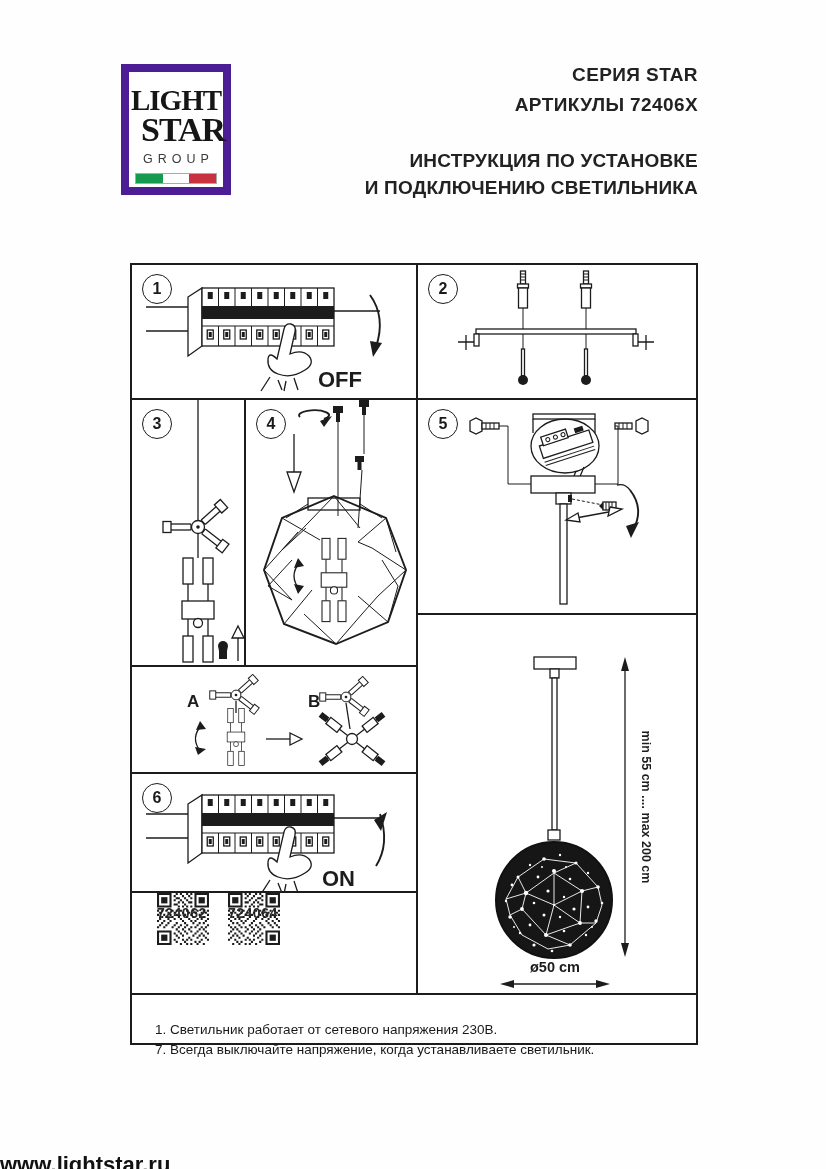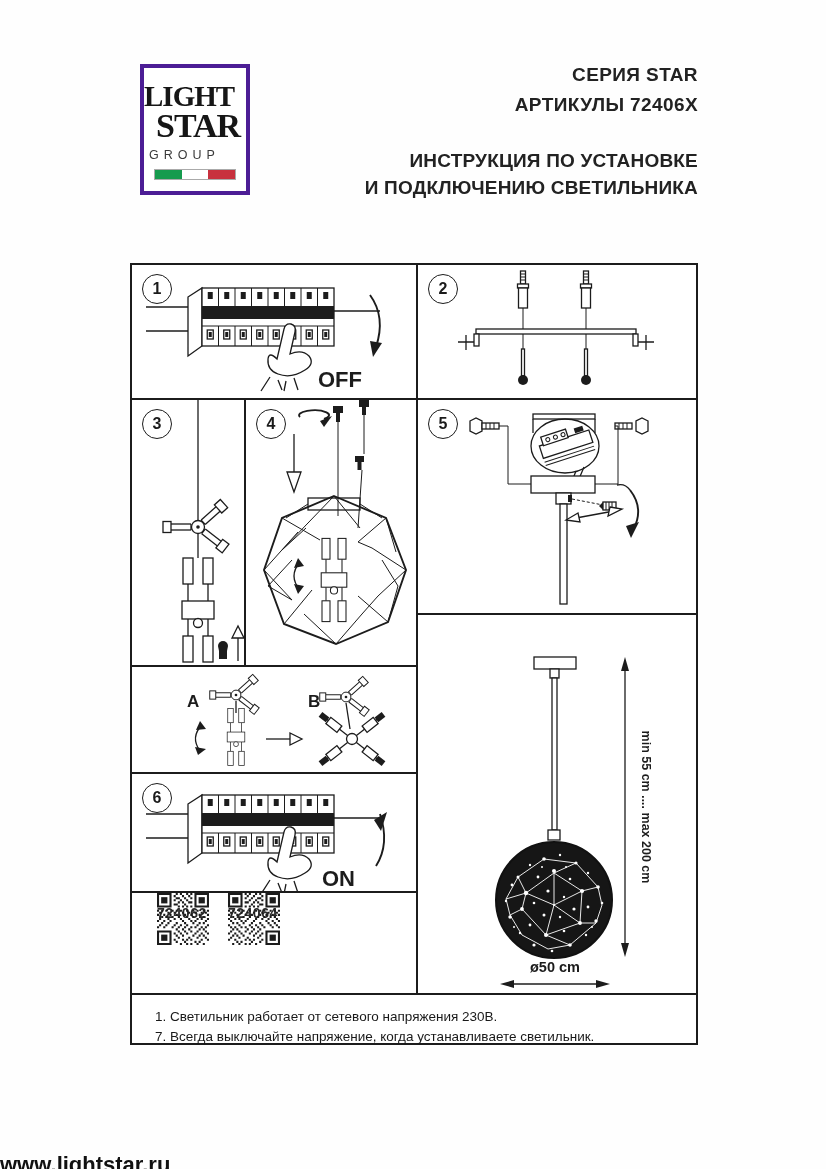--- a/index.html
+++ b/index.html
@@ -1,20 +1,20 @@
 <!DOCTYPE html>
 <html><head>
 <meta charset="utf-8">
 <style>
   html,body{margin:0;padding:0;background:#ffffff;}
   .page{position:relative;width:826px;height:1169px;background:#fefefe;overflow:hidden;
         font-family:"Liberation Sans",sans-serif;color:#1a1a1a;}
   
-  .logo-box{position:absolute;left:140px;top:64px;width:110px;height:131px;border:4px solid #4c1d95;
-            box-sizing:border-box;background:#fff;text-align:left;padding-top:15px;}
+  .logo-box{position:absolute;left:121px;top:64px;width:110px;height:131px;border:8px solid #4c1d95;
+            box-sizing:border-box;background:#fff;text-align:center;padding-top:15px;}
   .logo-light{font-family:"Liberation Serif",serif;font-weight:bold;font-size:29px;line-height:27px;color:#161616;letter-spacing:-1px;}
   .logo-star{font-family:"Liberation Serif",serif;font-weight:bold;font-size:34px;line-height:32px;color:#161616;letter-spacing:-1px;margin-left:12px;}
   .logo-group{font-size:12.5px;letter-spacing:5px;color:#3a3a3a;margin-top:6px;padding-left:5px;}
   .logo-flag{width:80px;height:9px;margin:8px auto 0;display:flex;outline:1px solid #aaa;}
   .logo-flag span{flex:1;}
   .header-text{position:absolute;right:128px;top:60px;text-align:right;font-weight:bold;color:#222;}
   .hline1{font-size:19px;line-height:30px;letter-spacing:.4px;}
   .instruction{margin-top:27px;font-size:19px;line-height:27px;letter-spacing:.2px;}
   
   .frame{position:absolute;left:130px;top:263px;width:568px;height:782px;border:2px solid #1c1c1c;box-sizing:border-box;background:#fff;}
@@ -28,21 +28,21 @@
   .s1{stroke:#1c1c1c;stroke-width:1;fill:none;}
   .s2{stroke:#1c1c1c;stroke-width:1.9;fill:none;}
   .sf{stroke:#1c1c1c;stroke-width:1.3;fill:#fff;}
   .f{fill:#1c1c1c;stroke:none;}
   .wl{stroke:#fff;stroke-width:.9;fill:none;}
   text{fill:#1c1c1c;font-family:"Liberation Sans",sans-serif;}
   
   .qr-label{position:absolute;top:12px;font-size:14px;font-weight:bold;color:#2b2b2b;letter-spacing:.5px;}
   .qr-svg{position:absolute;top:36px;width:52px;height:52px;}
   
-  .notes{position:absolute;left:0;top:730px;width:564px;padding:12px 0 0 23px;box-sizing:border-box;
+  .notes{position:absolute;left:0;top:730px;width:564px;padding:25px 0 0 23px;box-sizing:border-box;
          font-size:13.5px;line-height:20px;color:#191919;}
   .footer{position:absolute;left:0;top:1152px;width:100%;text-align:left;font-weight:bold;font-size:22px;color:#111;}
 </style>
 </head>
 <body>
 
 <svg width="0" height="0" style="position:absolute" aria-hidden="true">
   <defs>
     <g id="arm">
       <line class="s" x1="7" y1="-3" x2="27" y2="-3"></line>

